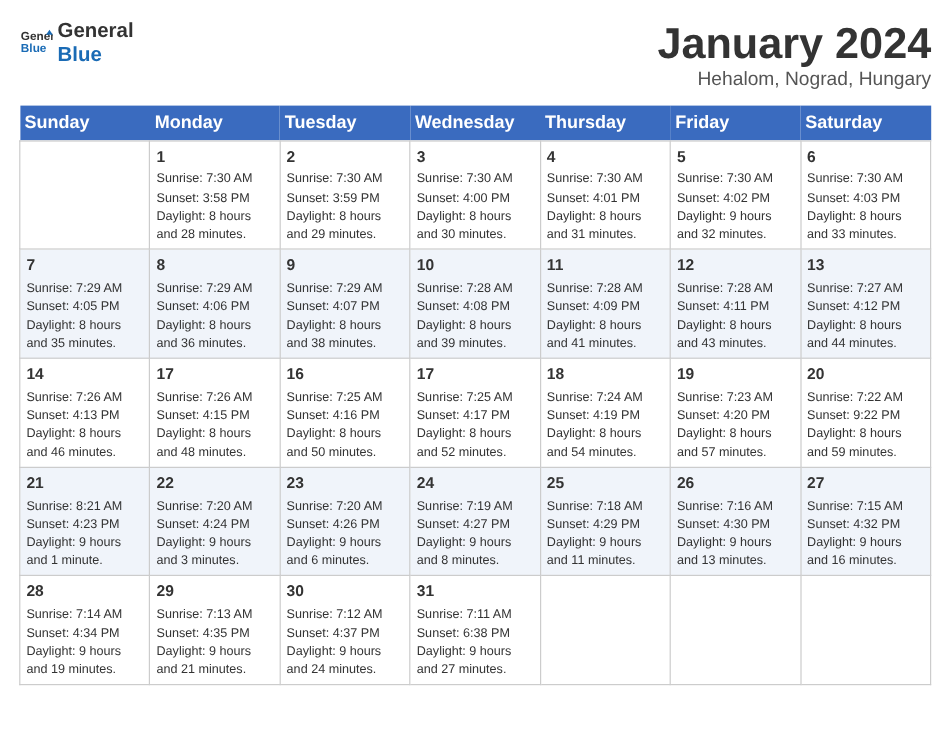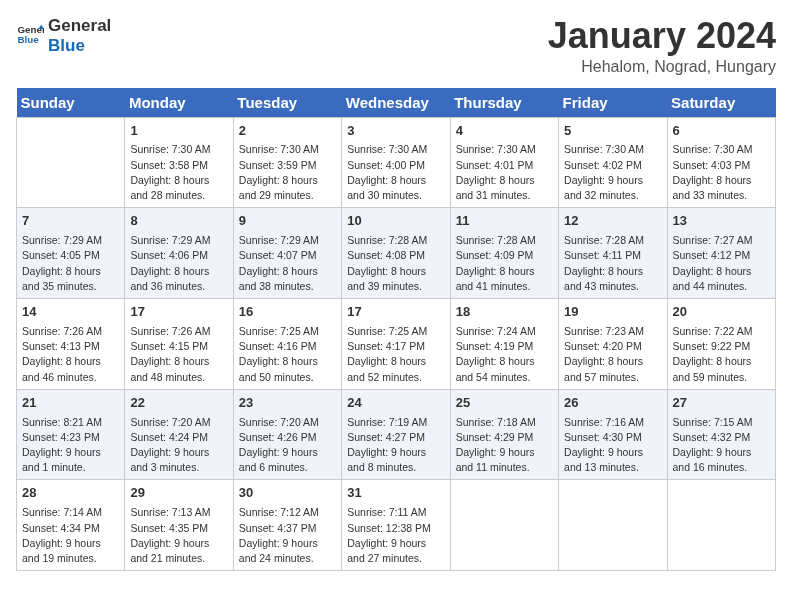--- a/index.html
+++ b/index.html
@@ -301,21 +301,21 @@
         </td>
         <td>
           <span class="day-number">30</span>
           <div>Sunrise: 7:12 AM</div>
           <div>Sunset: 4:37 PM</div>
           <div>Daylight: 9 hours and 24 minutes.</div>
         </td>
         <td>
           <span class="day-number">31</span>
           <div>Sunrise: 7:11 AM</div>
-          <div>Sunset: 12:38 PM</div>
+          <div>Sunset: 6:38 PM</div>
           <div>Daylight: 9 hours and 27 minutes.</div>
         </td>
         <td class="empty-cell"></td>
         <td class="empty-cell"></td>
         <td class="empty-cell"></td>
       </tr>
     </tbody>
 </table>
 
 </body></html>

